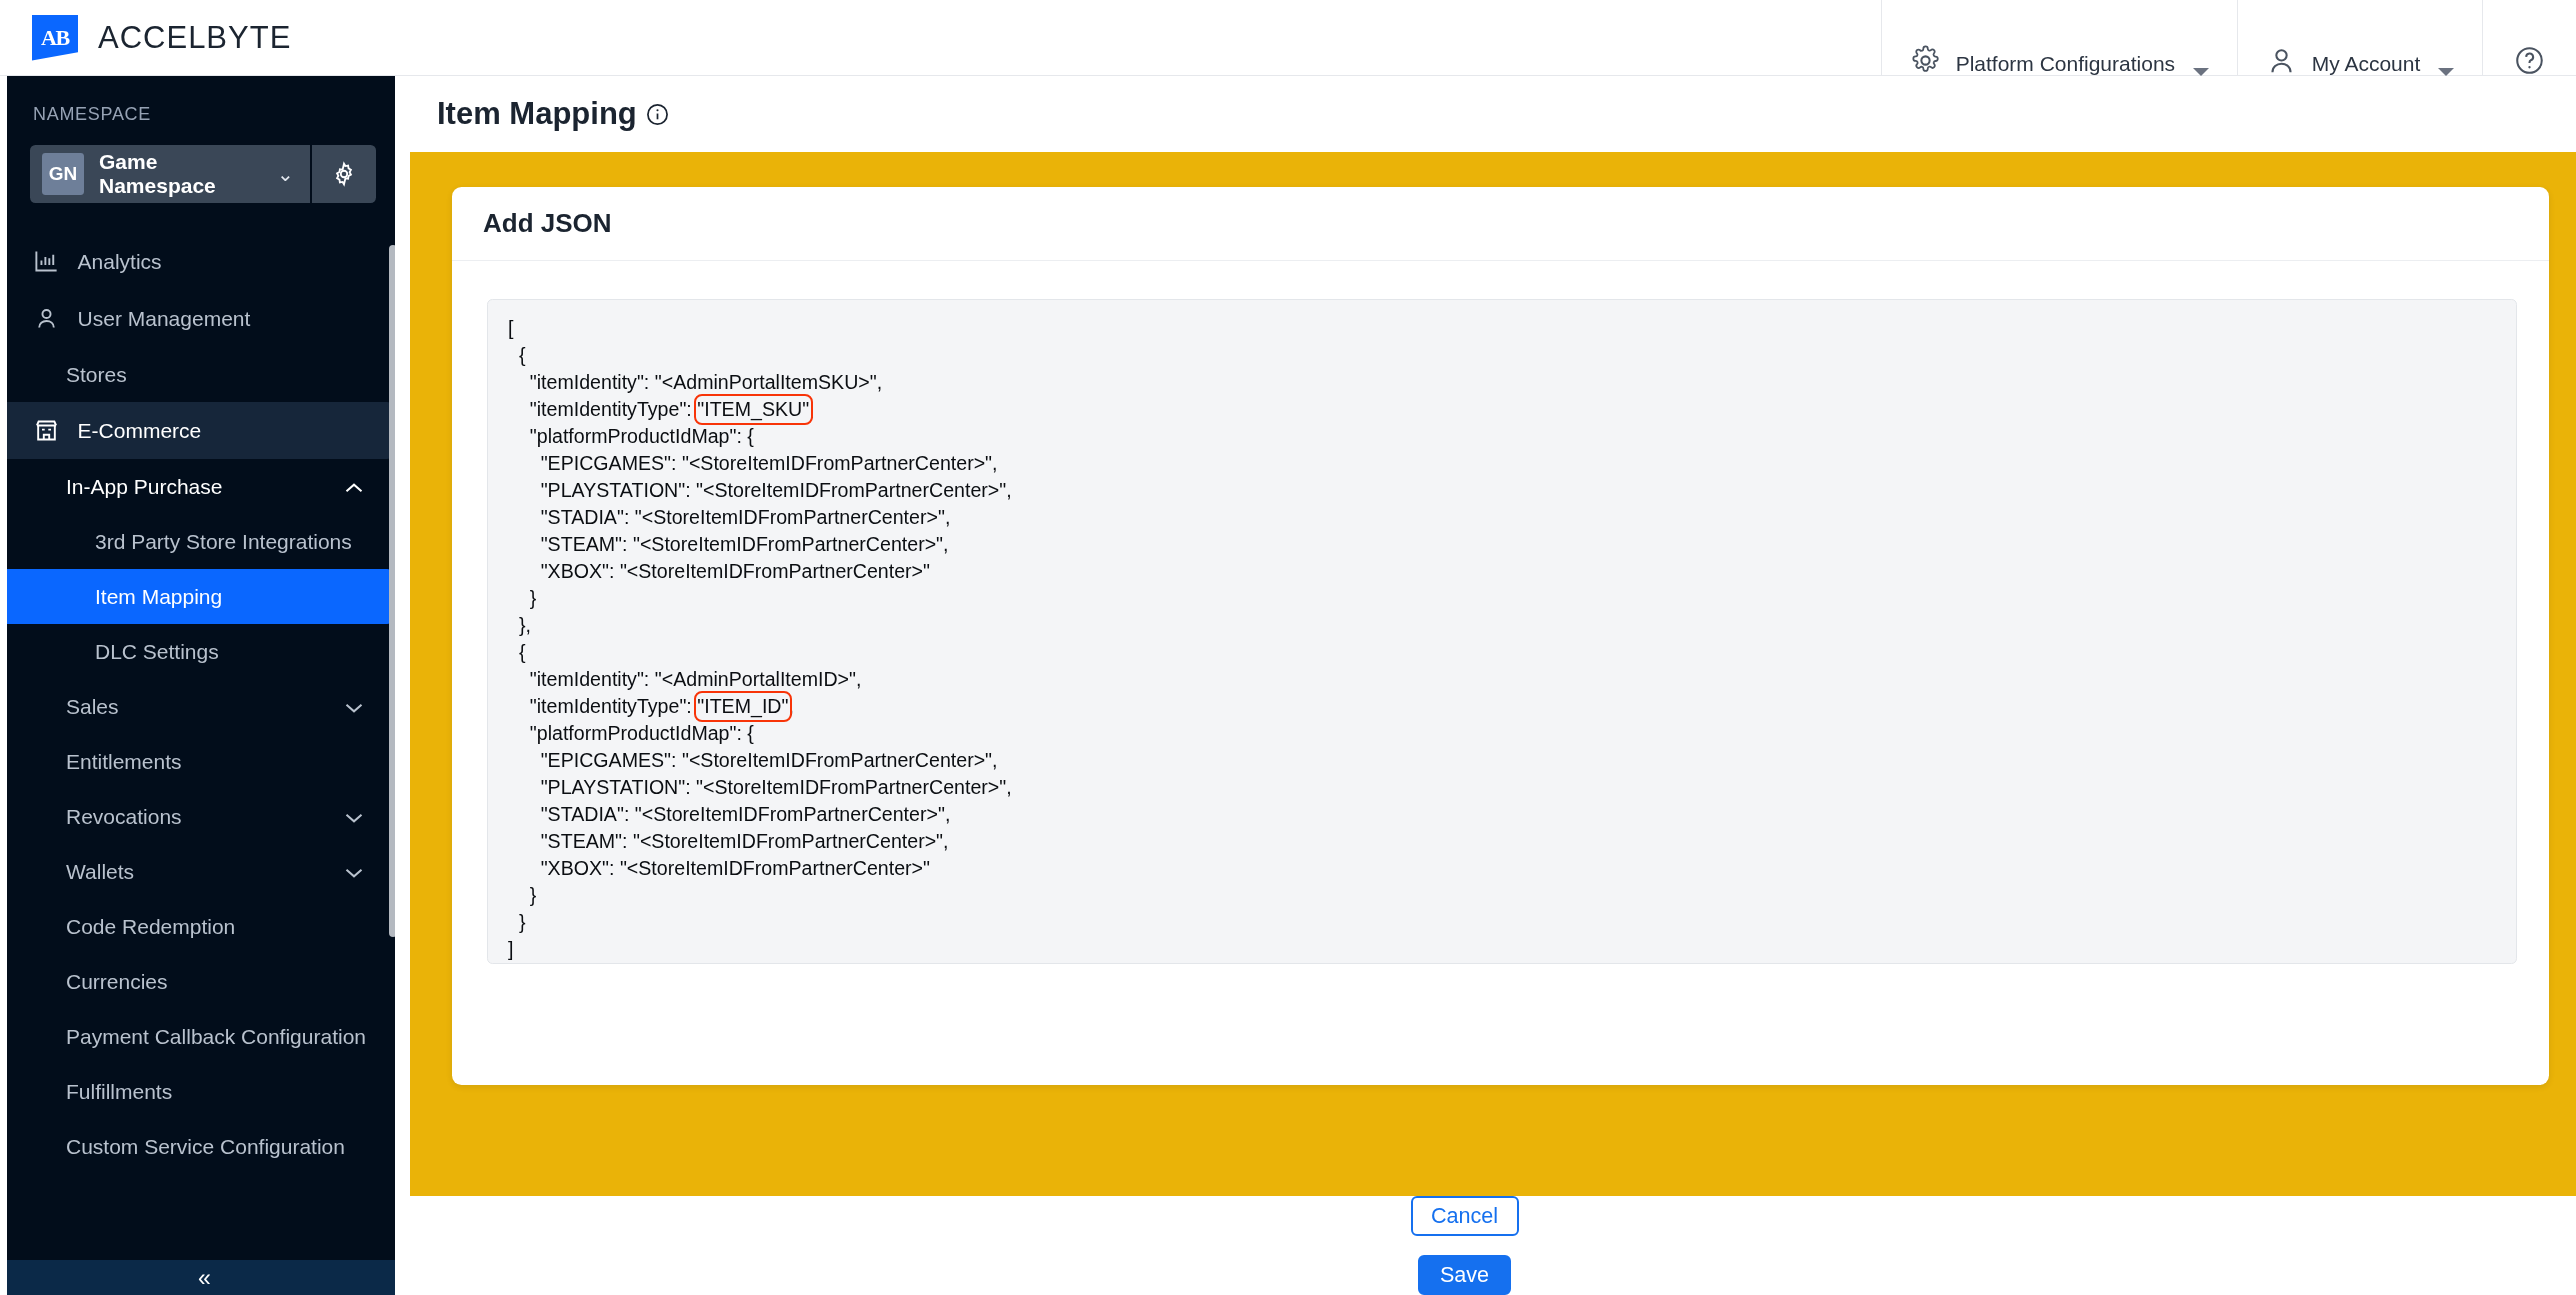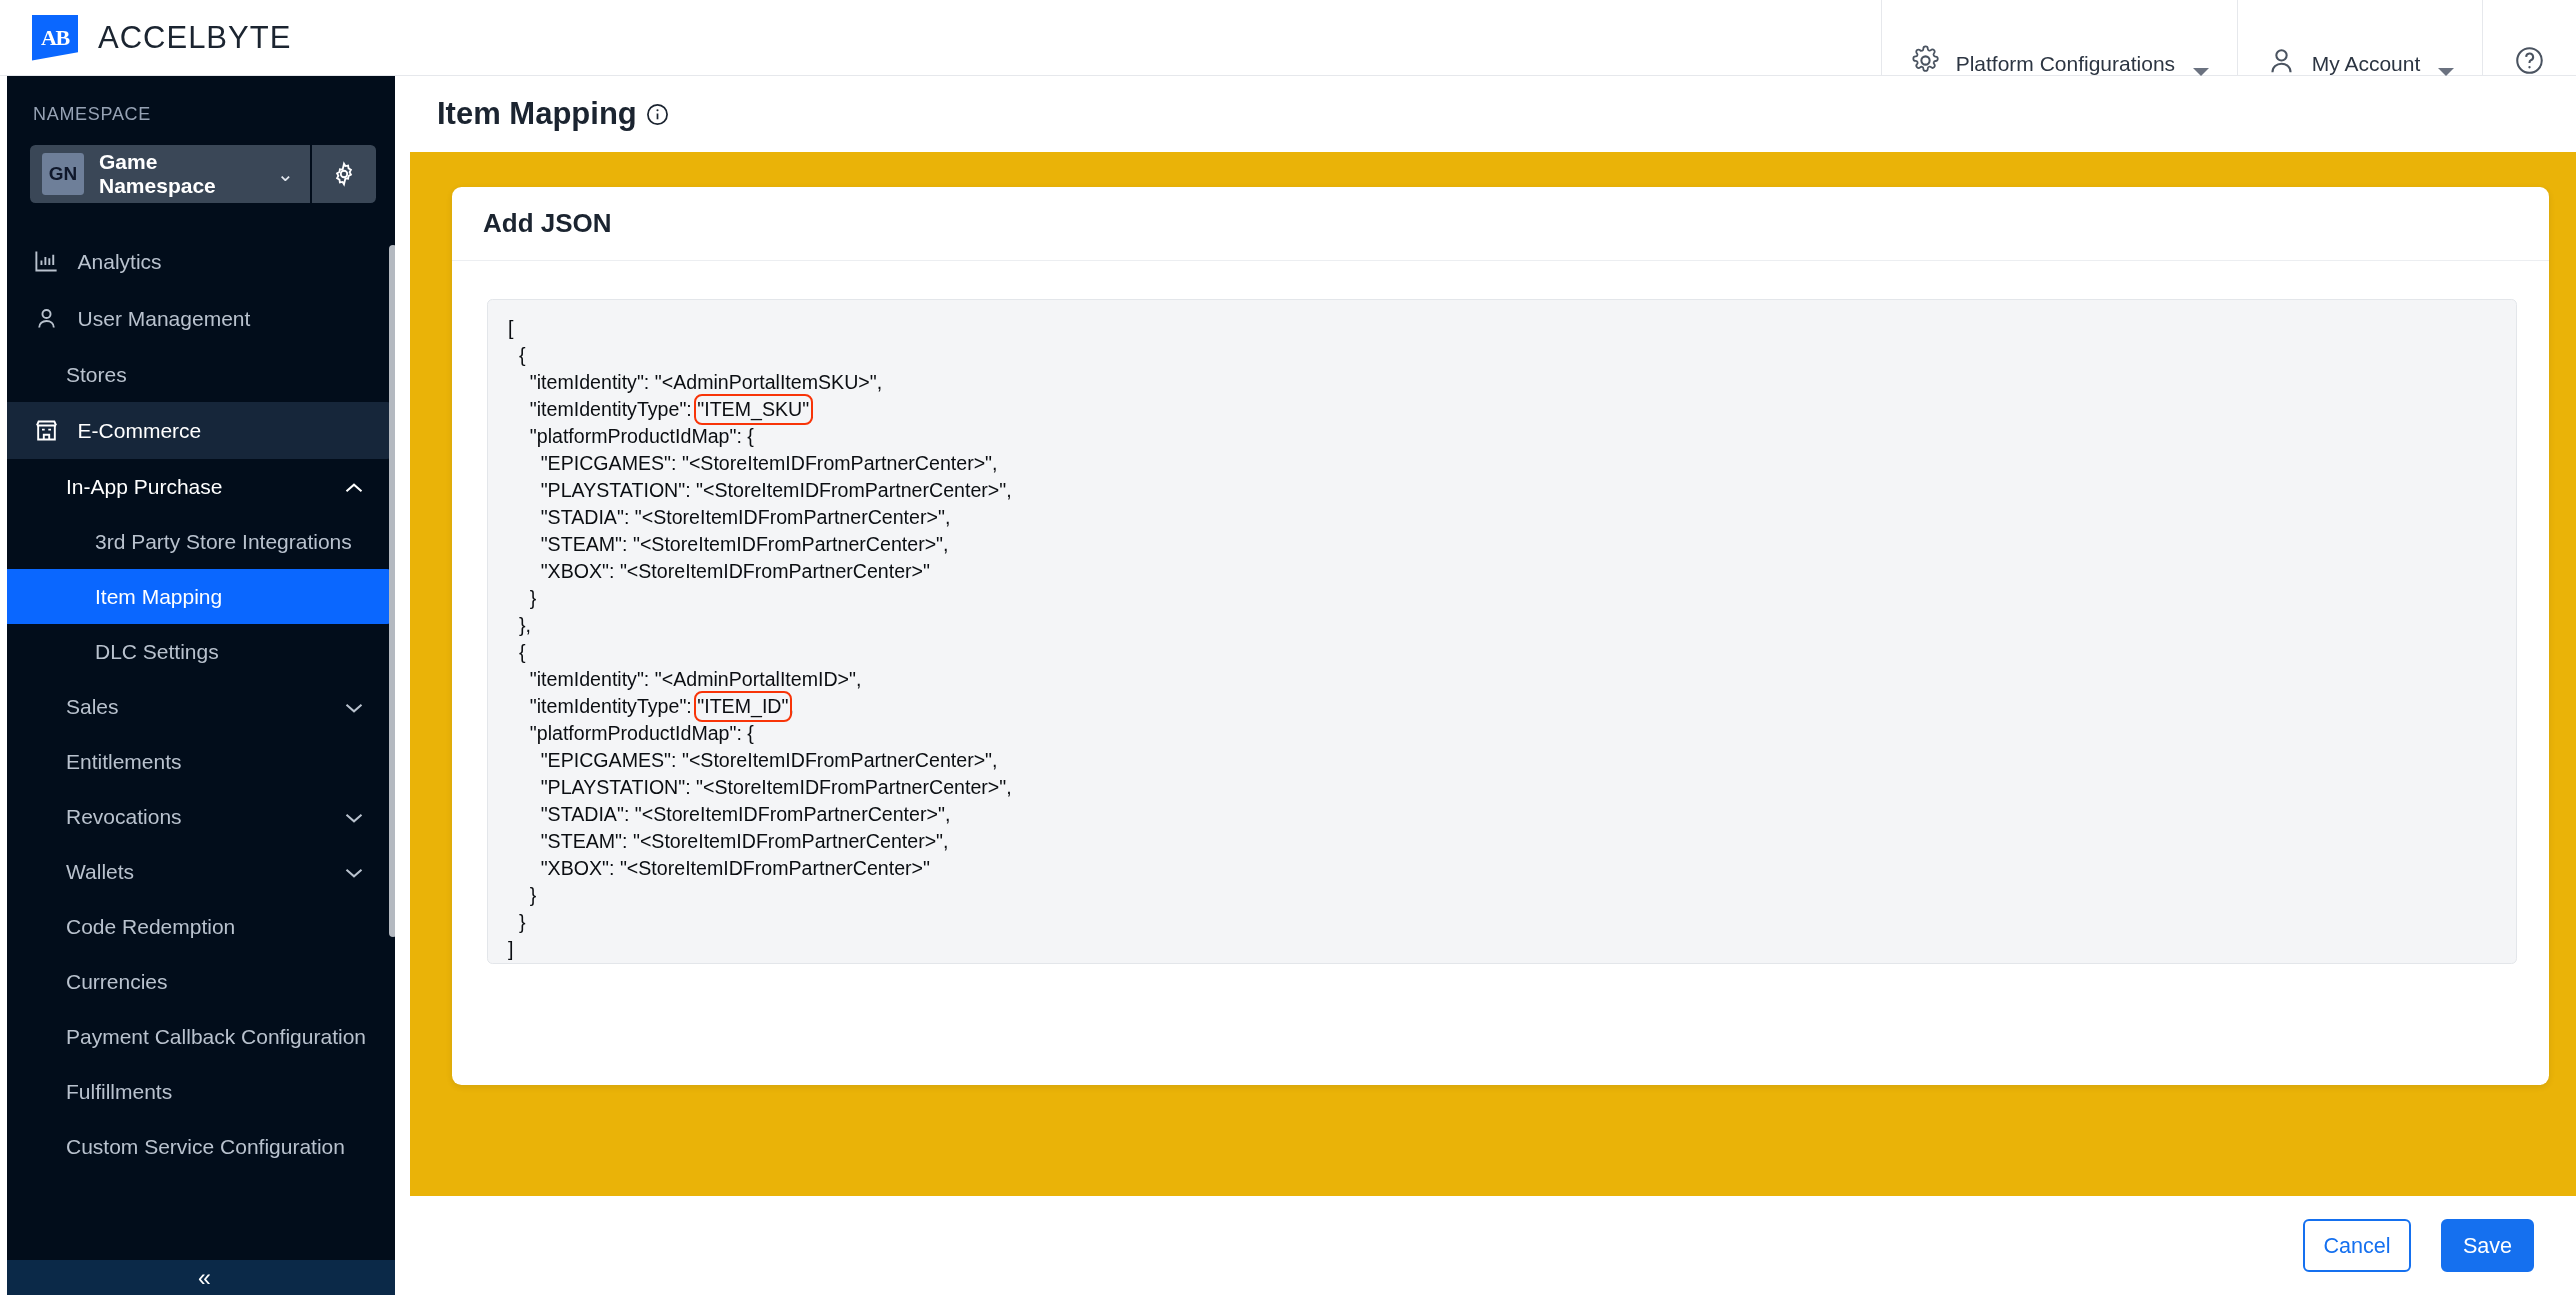--- a/index.html
+++ b/index.html
@@ -56,21 +56,21 @@
   .ns-picker {
     margin: 20px 0 0 23px; width: 346px; height: 58px;
     display: flex; align-items: stretch;
   }
   .ns-main {
     flex: 1; background: #3a4757; border-radius: 5.4px 0 0 5.4px;
     display: flex; align-items: center; padding: 0 10.8px 0 12px; gap: 15px;
   }
   .ns-badge {
     width: 42px; height: 42px; background: #6e7f99; border-radius: 3.4px;
-    color: #0f172a; font-weight: bold; font-size: 19px;
+    color: #ffffff; font-weight: bold; font-size: 19px;
     display: flex; align-items: center; justify-content: center;
   }
   .ns-name { color: #fff; font-weight: bold; font-size: 21px; flex: 1; }
   .ns-chev { color: #e4e9f0; font-size: 20px; font-weight: 300; margin-right: 5.4px; }
   .ns-gear {
     width: 66px; background: #3a4757; border-radius: 0 5.4px 5.4px 0;
     border-left: 2px solid #020d1b;
     display: flex; align-items: center; justify-content: center;
   }
 
@@ -140,21 +140,21 @@
     position: relative; display: inline-block;
     outline: 2.7px solid #f83408; border-radius: 6px;
     padding: 0 1.4px; margin: 0 -1.4px;
   }
 
   
   .footer {
     position: absolute; bottom: 0; left: 395px;
     width: 2181px; height: 99px; background: #ffffff;
     display: flex; align-items: center; justify-content: flex-end;
-    padding-right: 42px; gap: 30px;
+    padding-right: 42px; gap: 19px; flex-direction: column;
   }
   .btn {
     font-size: 21.6px; border-radius: 6px; cursor: pointer;
     height: 53px; display: flex; align-items: center; justify-content: center;
   }
   .btn-cancel { width: 108px; background: #fff; border: 2px solid #1570ef; color: #1570ef; }
   .btn-save { width: 93px; background: #1570ef; border: 2px solid #1570ef; color: #fff; }
 </style>
 </head>
 <body>

